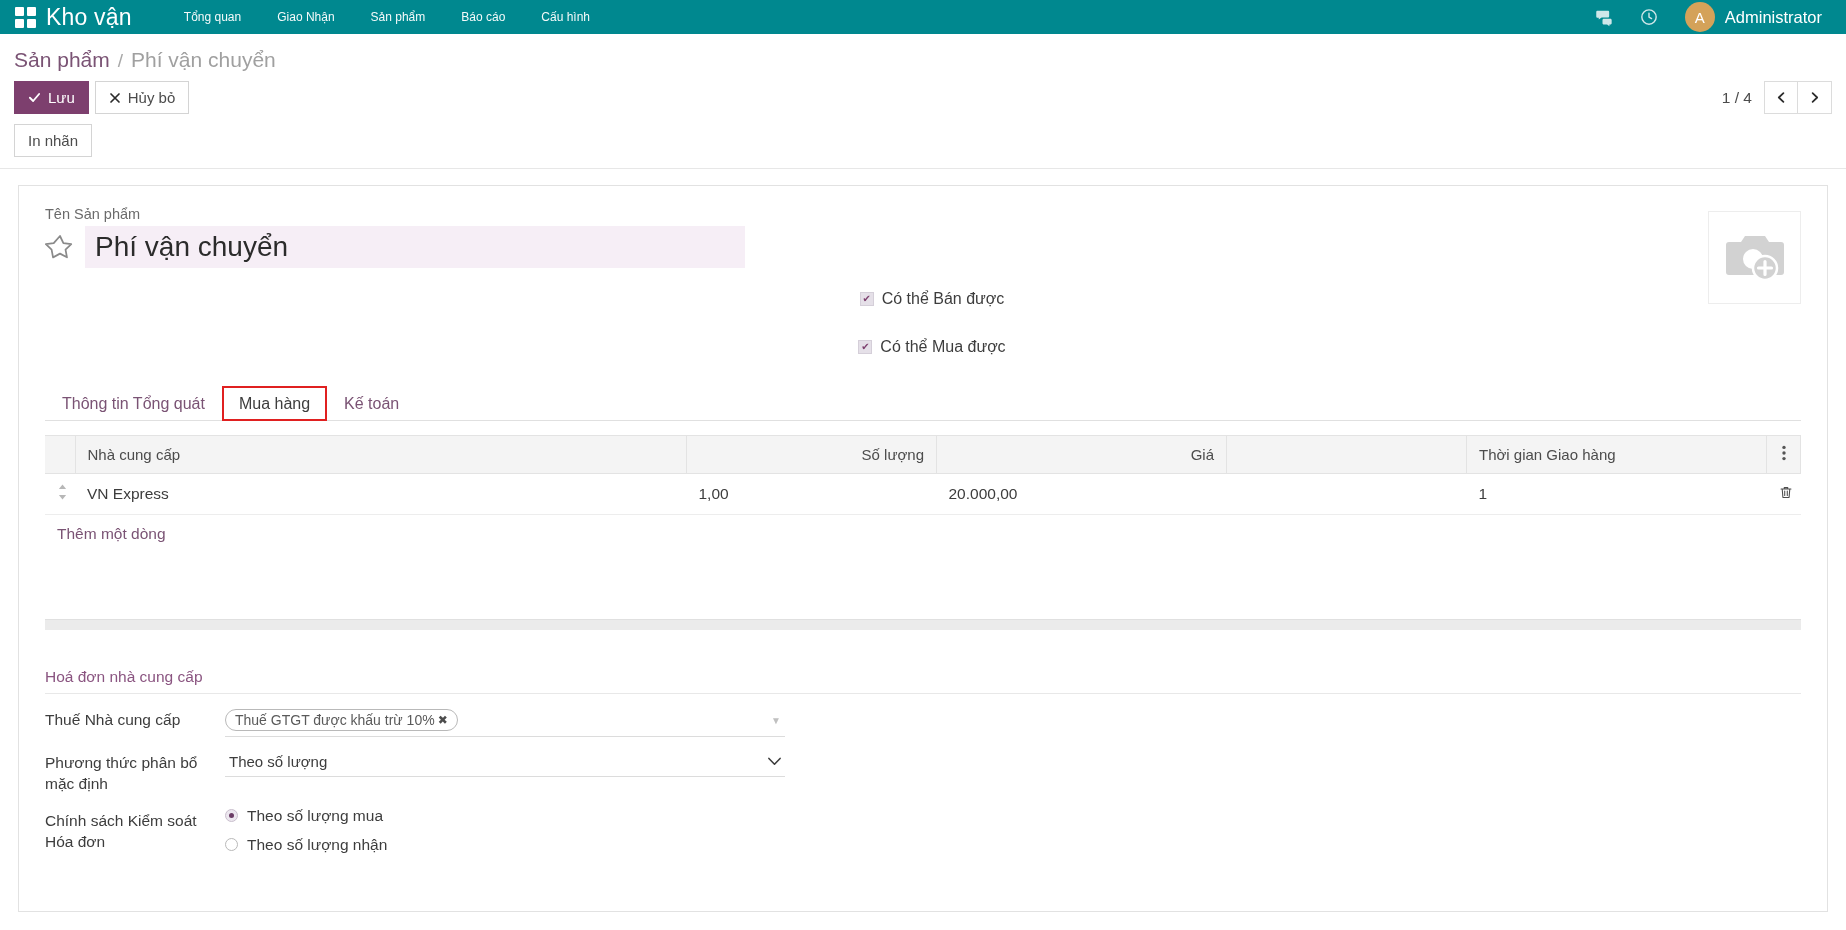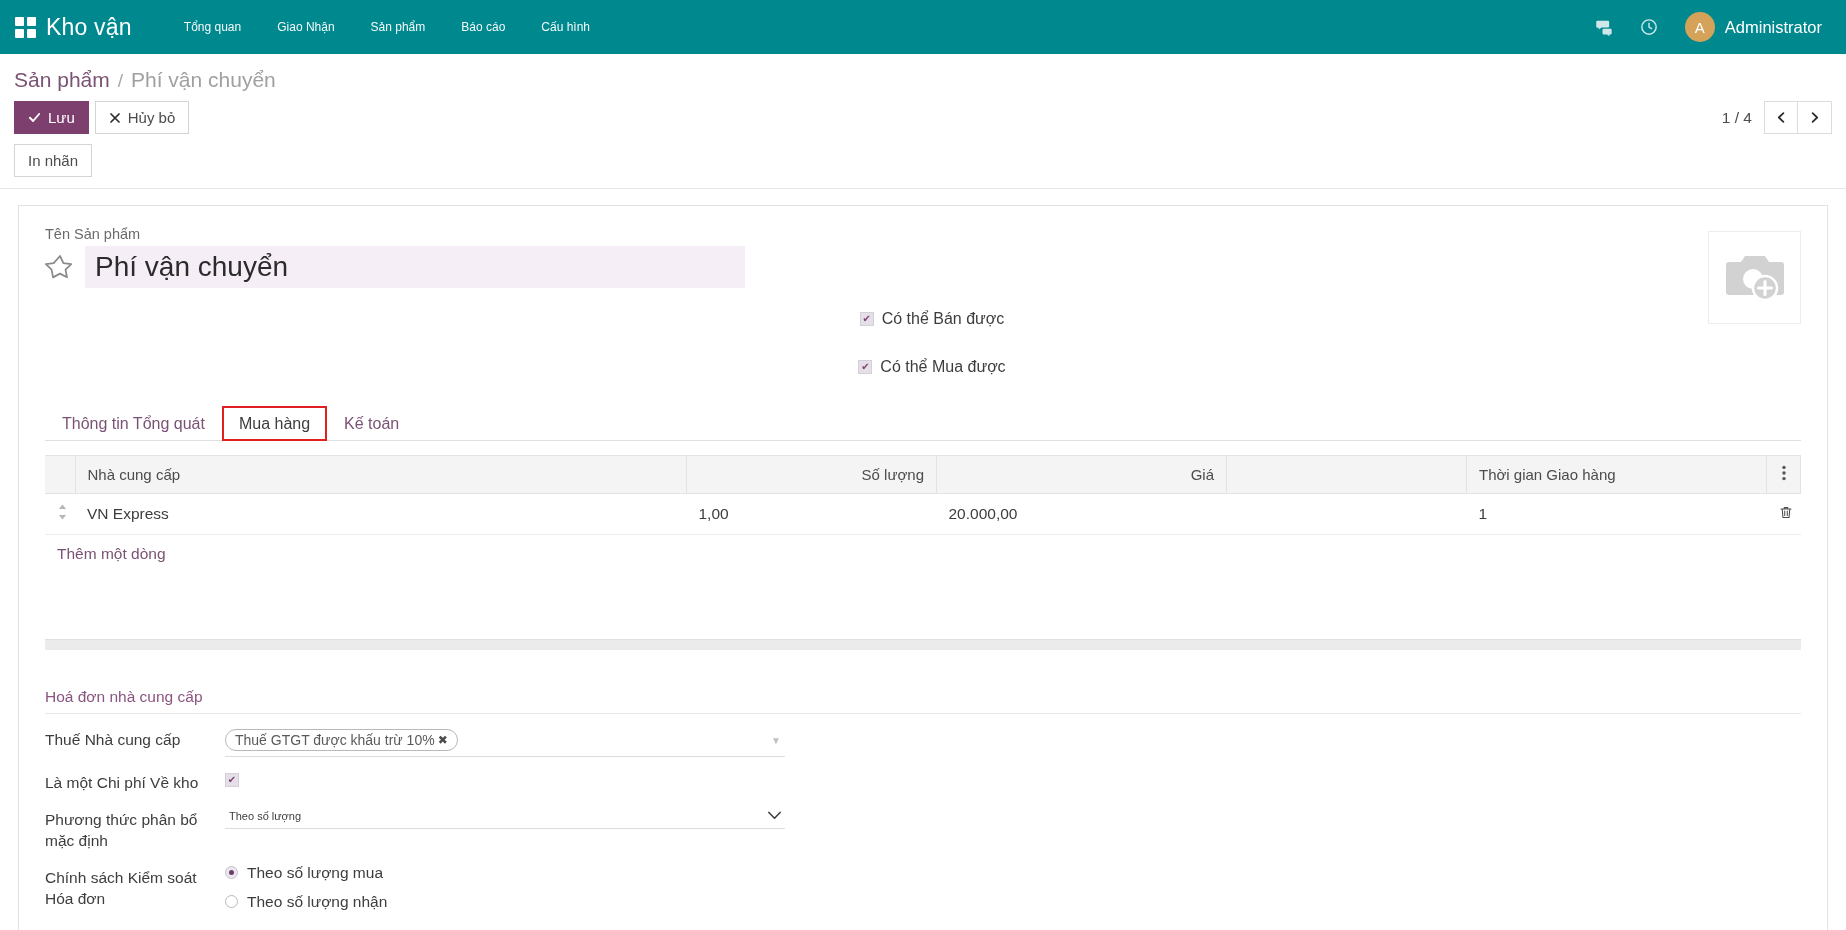--- a/index.html
+++ b/index.html
@@ -6,21 +6,21 @@
   html, body {
     width: 1846px; height: 930px;
     background: #ffffff;
     font-family: "Liberation Sans", sans-serif;
     color: #4c4c4c;
     overflow: hidden;
   }
 
   
   .navbar {
-    height: 54px;
+    height: 34px;
     background: #00888f;
     display: flex;
     align-items: center;
     padding: 0 18px 0 10px;
     color: #ffffff;
   }
   .apps-menu {
     width: 30px; height: 30px;
     display: flex; align-items: center; justify-content: center;
     margin-right: 6px;
@@ -267,21 +267,21 @@
     white-space: nowrap;
   }
   .tag-x { color: #4c4c4c; cursor: pointer; font-size: 12px; }
   .caret-dim { position: absolute; right: 4px; color: #c0c0c0; font-size: 10px; }
 
   .select-line {
     width: 560px;
     border-bottom: 1px solid #dcdcdc;
     display: flex; align-items: center; justify-content: space-between;
     padding: 4px 4px 6px 4px;
-    font-size: 11px;
+    font-size: 15px;
     color: #3d3d3d;
     cursor: pointer;
     background: transparent;
   }
   .radio-item { display: flex; align-items: center; gap: 9px; margin-bottom: 11px; cursor: pointer; }
   .radio {
     width: 13px; height: 13px; border-radius: 50%;
     border: 1px solid #b9b9b9; background: #fff;
     display: inline-flex; align-items: center; justify-content: center;
     flex: 0 0 auto;
@@ -475,26 +475,20 @@
         <div class="tag-input">
           <span class="tag">
             <span>Thuế GTGT được khấu trừ 10%</span>
             <span class="tag-x">✖</span>
           </span>
           <span class="caret-dim">▼</span>
         </div>
       </div>
     </div>
 
-    <div class="frow">
-      <div class="flabel">Là một Chi phí Về kho</div>
-      <div class="fvalue">
-        <span class="chk"></span>
-      </div>
-    </div>
 
     <div class="frow">
       <div class="flabel">Phương thức phân bổ mặc định</div>
       <div class="fvalue">
         <div class="select-line">
           <span>Theo số lượng</span>
           <svg width="13" height="9" viewBox="0 0 14 9" fill="none" stroke="#3d3d3d" stroke-width="1.7" stroke-linecap="round" stroke-linejoin="round">
                 <path d="M1 1.2L7 7.4l6-6.2"></path>
               </svg>
         </div>

